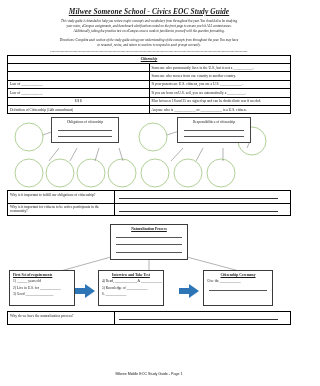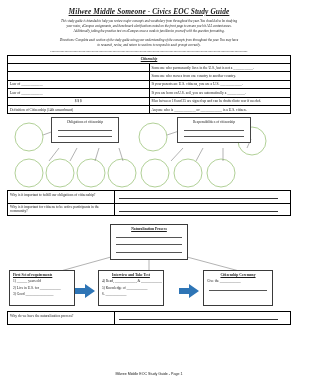--- a/index.html
+++ b/index.html
@@ -34,21 +34,21 @@
   .fline{border-bottom:.6px solid #555;height:4px;margin:0 5px 2.2px 5px;}
   .item{font-size:3.5px;margin:0 3px 2.5px 3px;white-space:nowrap;}
 
   .footer{position:absolute;left:0;right:0;bottom:10px;text-align:center;font-size:3.6px;font-family:"Liberation Sans",sans-serif;}
 </style>
 </head>
 <body>
 
 <div class="page">
 
-  <div class="title">Milwee Middle Someone - Civics EOC Study Guide</div>
+  <div class="title">Milwee Someone School - Civics EOC Study Guide</div>
 
   <div class="intro">
     <div>This study guide is intended to help you review major concepts and vocabulary from throughout the year.  You should also be studying</div>
     <div>your notes, eCampus assignments, and benchmark clarifications noted on the front page to ensure you hit ALL content areas.</div>
     <div>Additionally, taking the practice test on eCampus once a week to familiarize yourself with the question formatting.</div>
   </div>
 
   <div class="directions">
     <div>Directions: Complete each section of the study guide using your understanding of the concepts from throughout the year.  You may have</div>
     <div>to research, revise, and return to sections to respond to each prompt correctly.</div>

